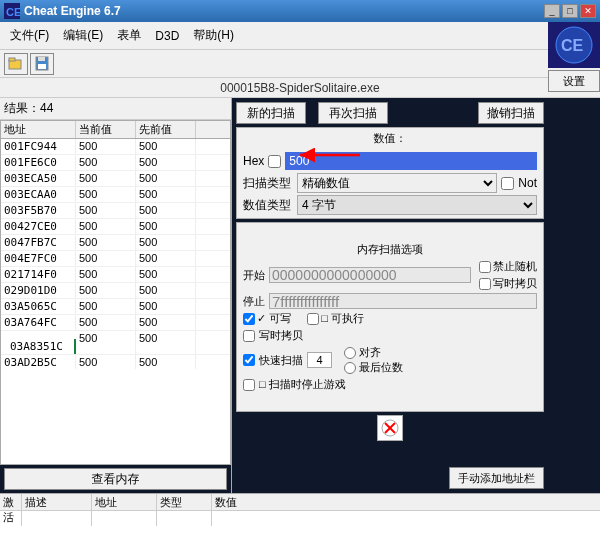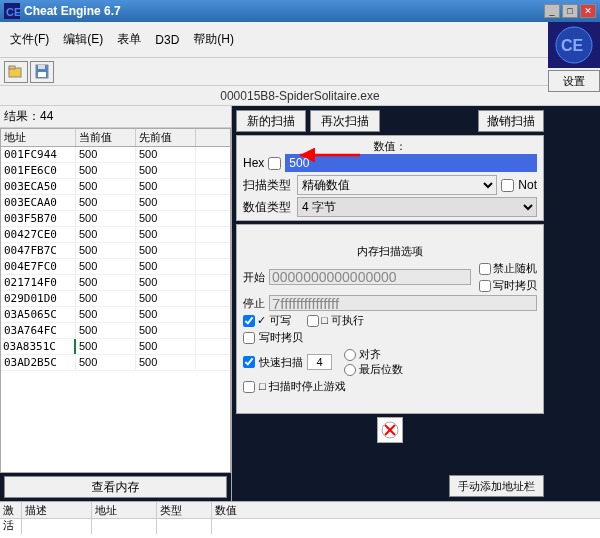--- a/index.html
+++ b/index.html
@@ -51,21 +51,21 @@
       justify-content: center;
       cursor: pointer;
       color: black;
     }
     .title-btn.close { background: #d94040; color: white; }
 
     
     .menu-bar {
       background: #f0f0f0;
       border-bottom: 1px solid #ccc;
-      height: 36px;
+      height: 28px;
       display: flex;
       align-items: center;
       padding: 0 4px;
       gap: 2px;
     }
     .menu-item {
       padding: 1px 6px;
       cursor: pointer;
       font-size: 12px;
     }
@@ -369,45 +369,45 @@
         <div style="padding:1px 3px; border-right:1px solid #eee; font-family:monospace;">03A5065C</div>
         <div style="padding:1px 3px; border-right:1px solid #eee;">500</div>
         <div style="padding:1px 3px;">500</div>
       </div>
           <div class="result-row" style="display: grid; grid-template-columns: 75px 60px 60px; font-size: 11px; border-bottom: 1px solid rgb(240, 240, 240); cursor: pointer;">
         <div style="padding:1px 3px; border-right:1px solid #eee; font-family:monospace;">03A764FC</div>
         <div style="padding:1px 3px; border-right:1px solid #eee;">500</div>
         <div style="padding:1px 3px;">500</div>
       </div>
           <div class="result-row" style="display: grid; grid-template-columns: 75px 60px 60px; font-size: 11px; border-bottom: 1px solid rgb(240, 240, 240); cursor: pointer;">
-        <div style="padding:1px 2px; border-right:2px solid #15803d; font-family:monospace;">03A8351C</div>
+        <div style="padding:1px 9px; border-right:2px solid #15803d; font-family:monospace;margin-top:8px;">03A8351C</div>
         <div style="padding:1px 3px; border-right:1px solid #eee;">500</div>
         <div style="padding:1px 3px;">500</div>
       </div>
           <div class="result-row" style="display: grid; grid-template-columns: 75px 60px 60px; font-size: 11px; border-bottom: 1px solid rgb(240, 240, 240); cursor: pointer;">
         <div style="padding:1px 3px; border-right:1px solid #eee; font-family:monospace;">03AD2B5C</div>
         <div style="padding:1px 3px; border-right:1px solid #eee;">500</div>
         <div style="padding:1px 3px;">500</div>
       </div>
         </div>
     </div>
 
     <button class="scan-mem-btn" style="margin:3px 4px; height:22px; background:#f0f0f0; border:1px solid #888; cursor:pointer; font-size:12px;">查看内存</button>
   </div>
 
   <div style="flex:1; display:flex; flex-direction:column; padding:4px 4px 4px 4px; gap:3px; margin-right:52px;">
 
-    <div style="display:flex; gap:4px; align-items:flex-end;">
+    <div style="display:flex; gap:12px; align-items:flex-end;">
       <button class="scan-btn" style="padding:2px 10px; background:#f0f0f0; border:1px solid #888; cursor:pointer; font-size:12px; height:22px;">新的扫描</button>
       <button class="scan-btn" style="padding:2px 10px; background:#f0f0f0; border:1px solid #888; cursor:pointer; font-size:12px; height:22px;">再次扫描</button>
       <button class="scan-btn" style="padding:2px 8px; background:#f0f0f0; border:1px solid #888; cursor:pointer; font-size:12px; height:22px; margin-left:auto;">撤销扫描</button>
     </div>
 
     <div style="border:1px solid #aaa; padding:3px 6px; background:#f0f0f0;">
-      <div style="font-size:11px; margin-bottom:0; text-align:center;">数值：</div>
+      <div style="font-size:11px; margin-bottom:6px; text-align:center;">数值：</div>
 
       <div style="display:flex; align-items:center; gap:4px; margin-bottom:3px;">
         <span style="font-size:12px;">Hex</span>
         <input type="checkbox" style="width: 13px; height: 13px;">
         <input type="text" class="value-input" style="flex: 1 1 0%; height: 18px; border: 2px solid rgb(65, 105, 225); font-size: 12px; padding: 0px 2px; background: rgb(65, 105, 225); color: white;" value="500">
       </div>
 
       <div style="display:flex; align-items:center; gap:4px; margin-bottom:2px;">
         <span style="font-size:12px; min-width:50px;">扫描类型</span>
         <div style="display:flex; align-items:center; gap:4px; flex:1;">

